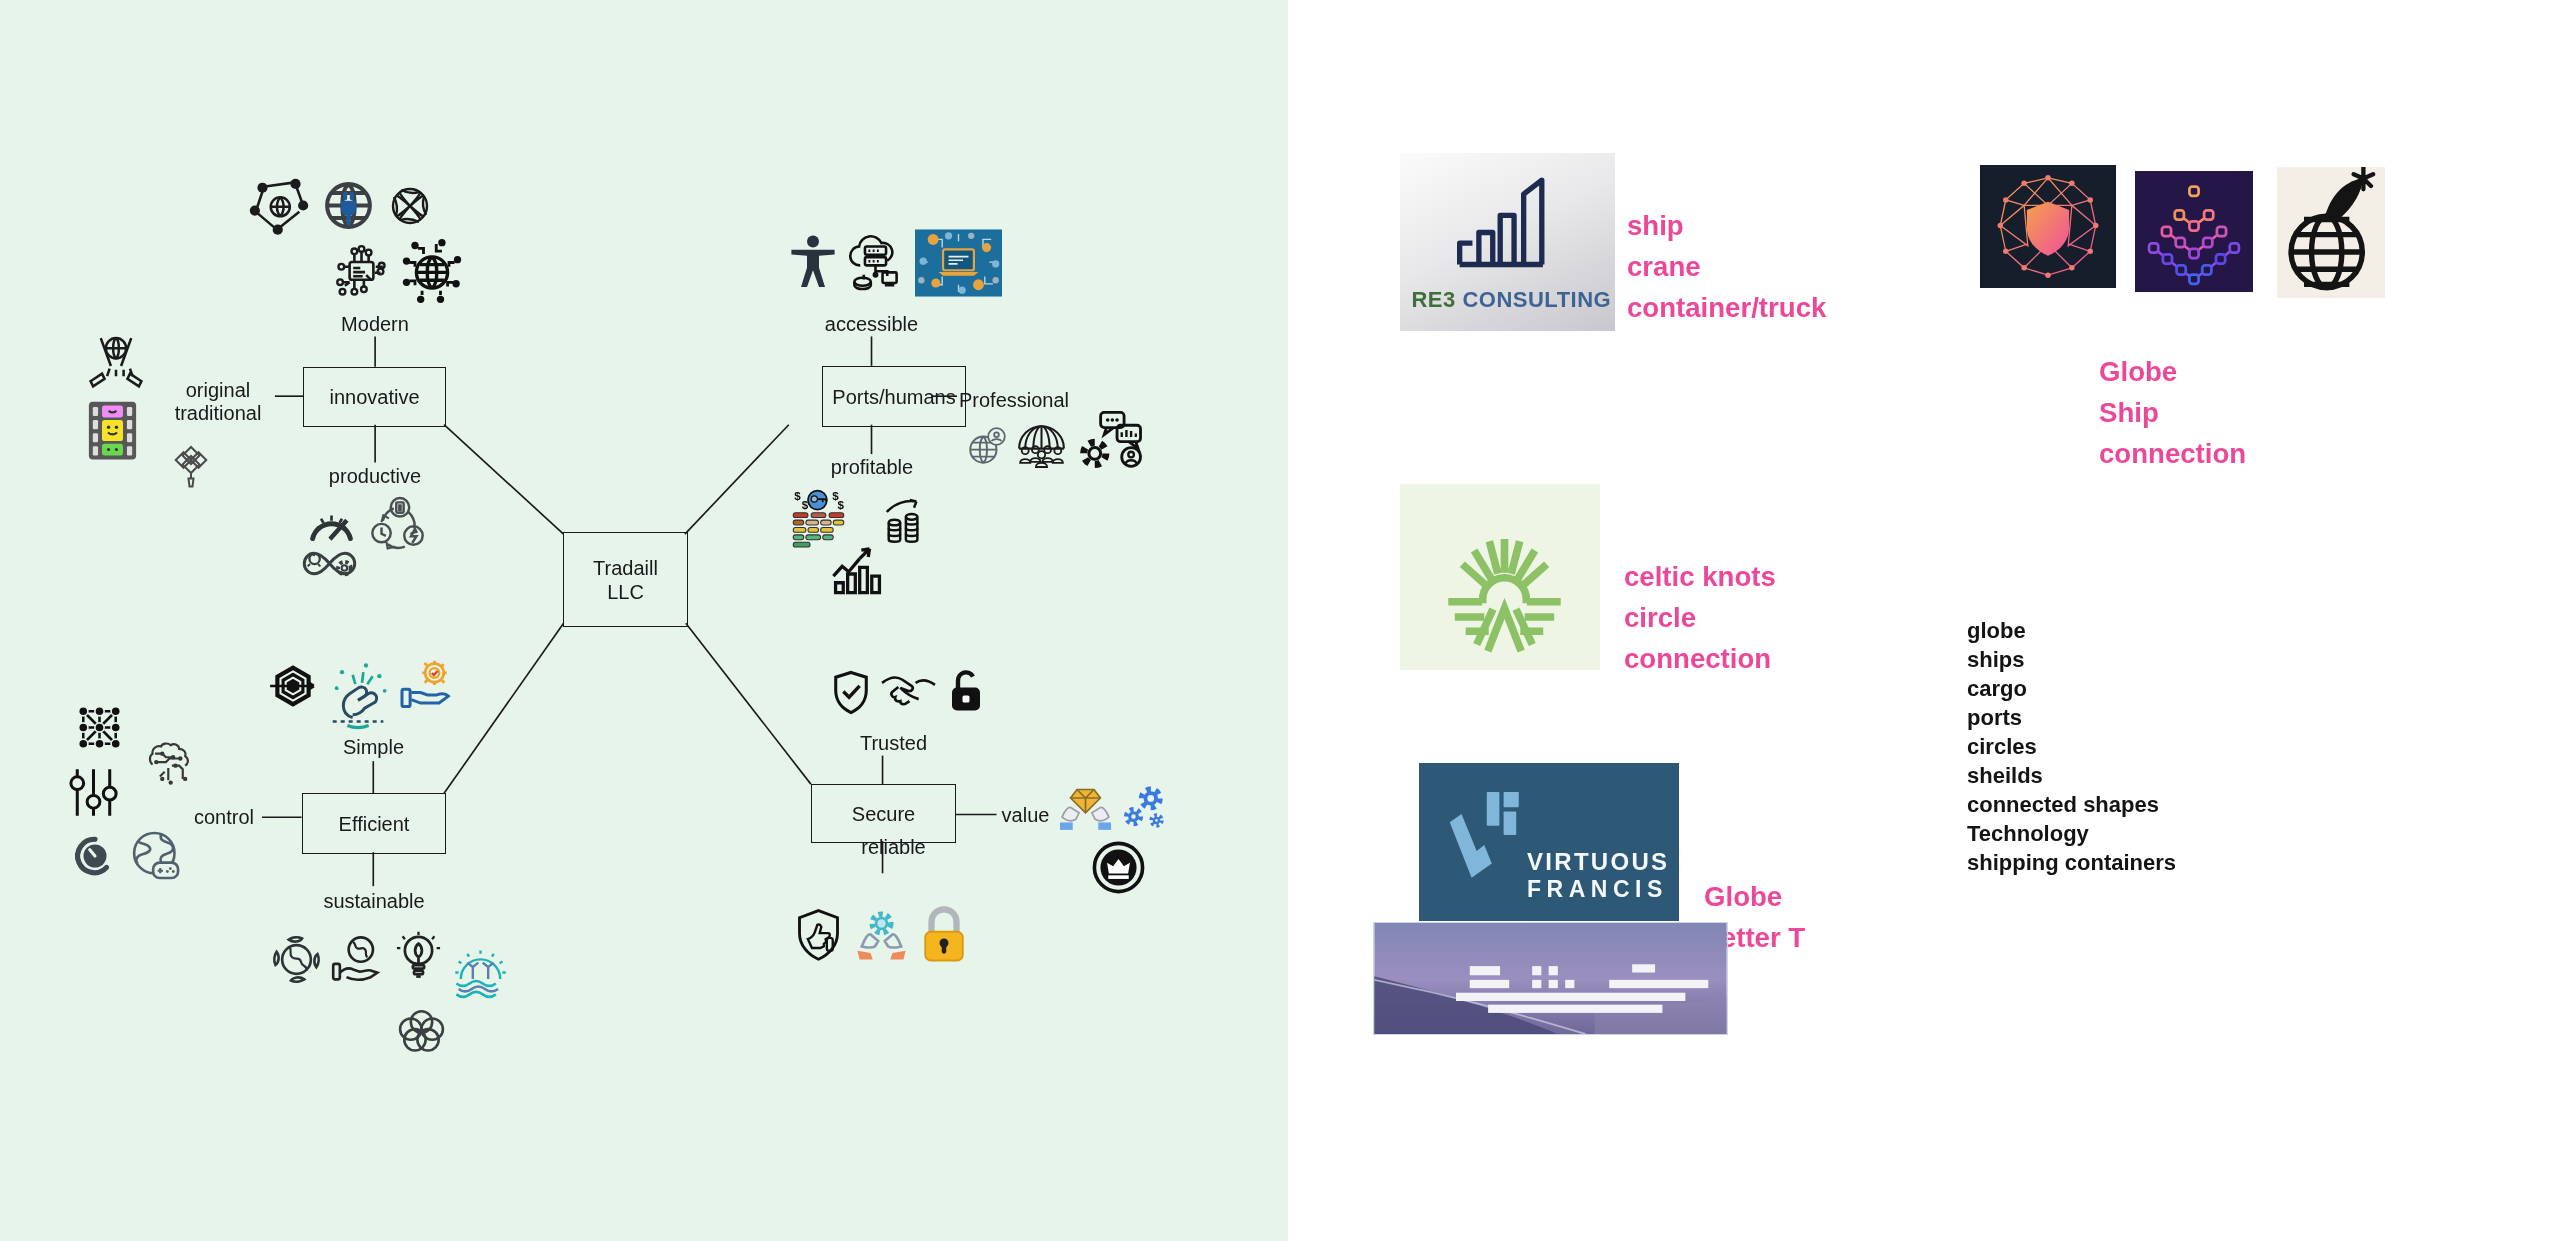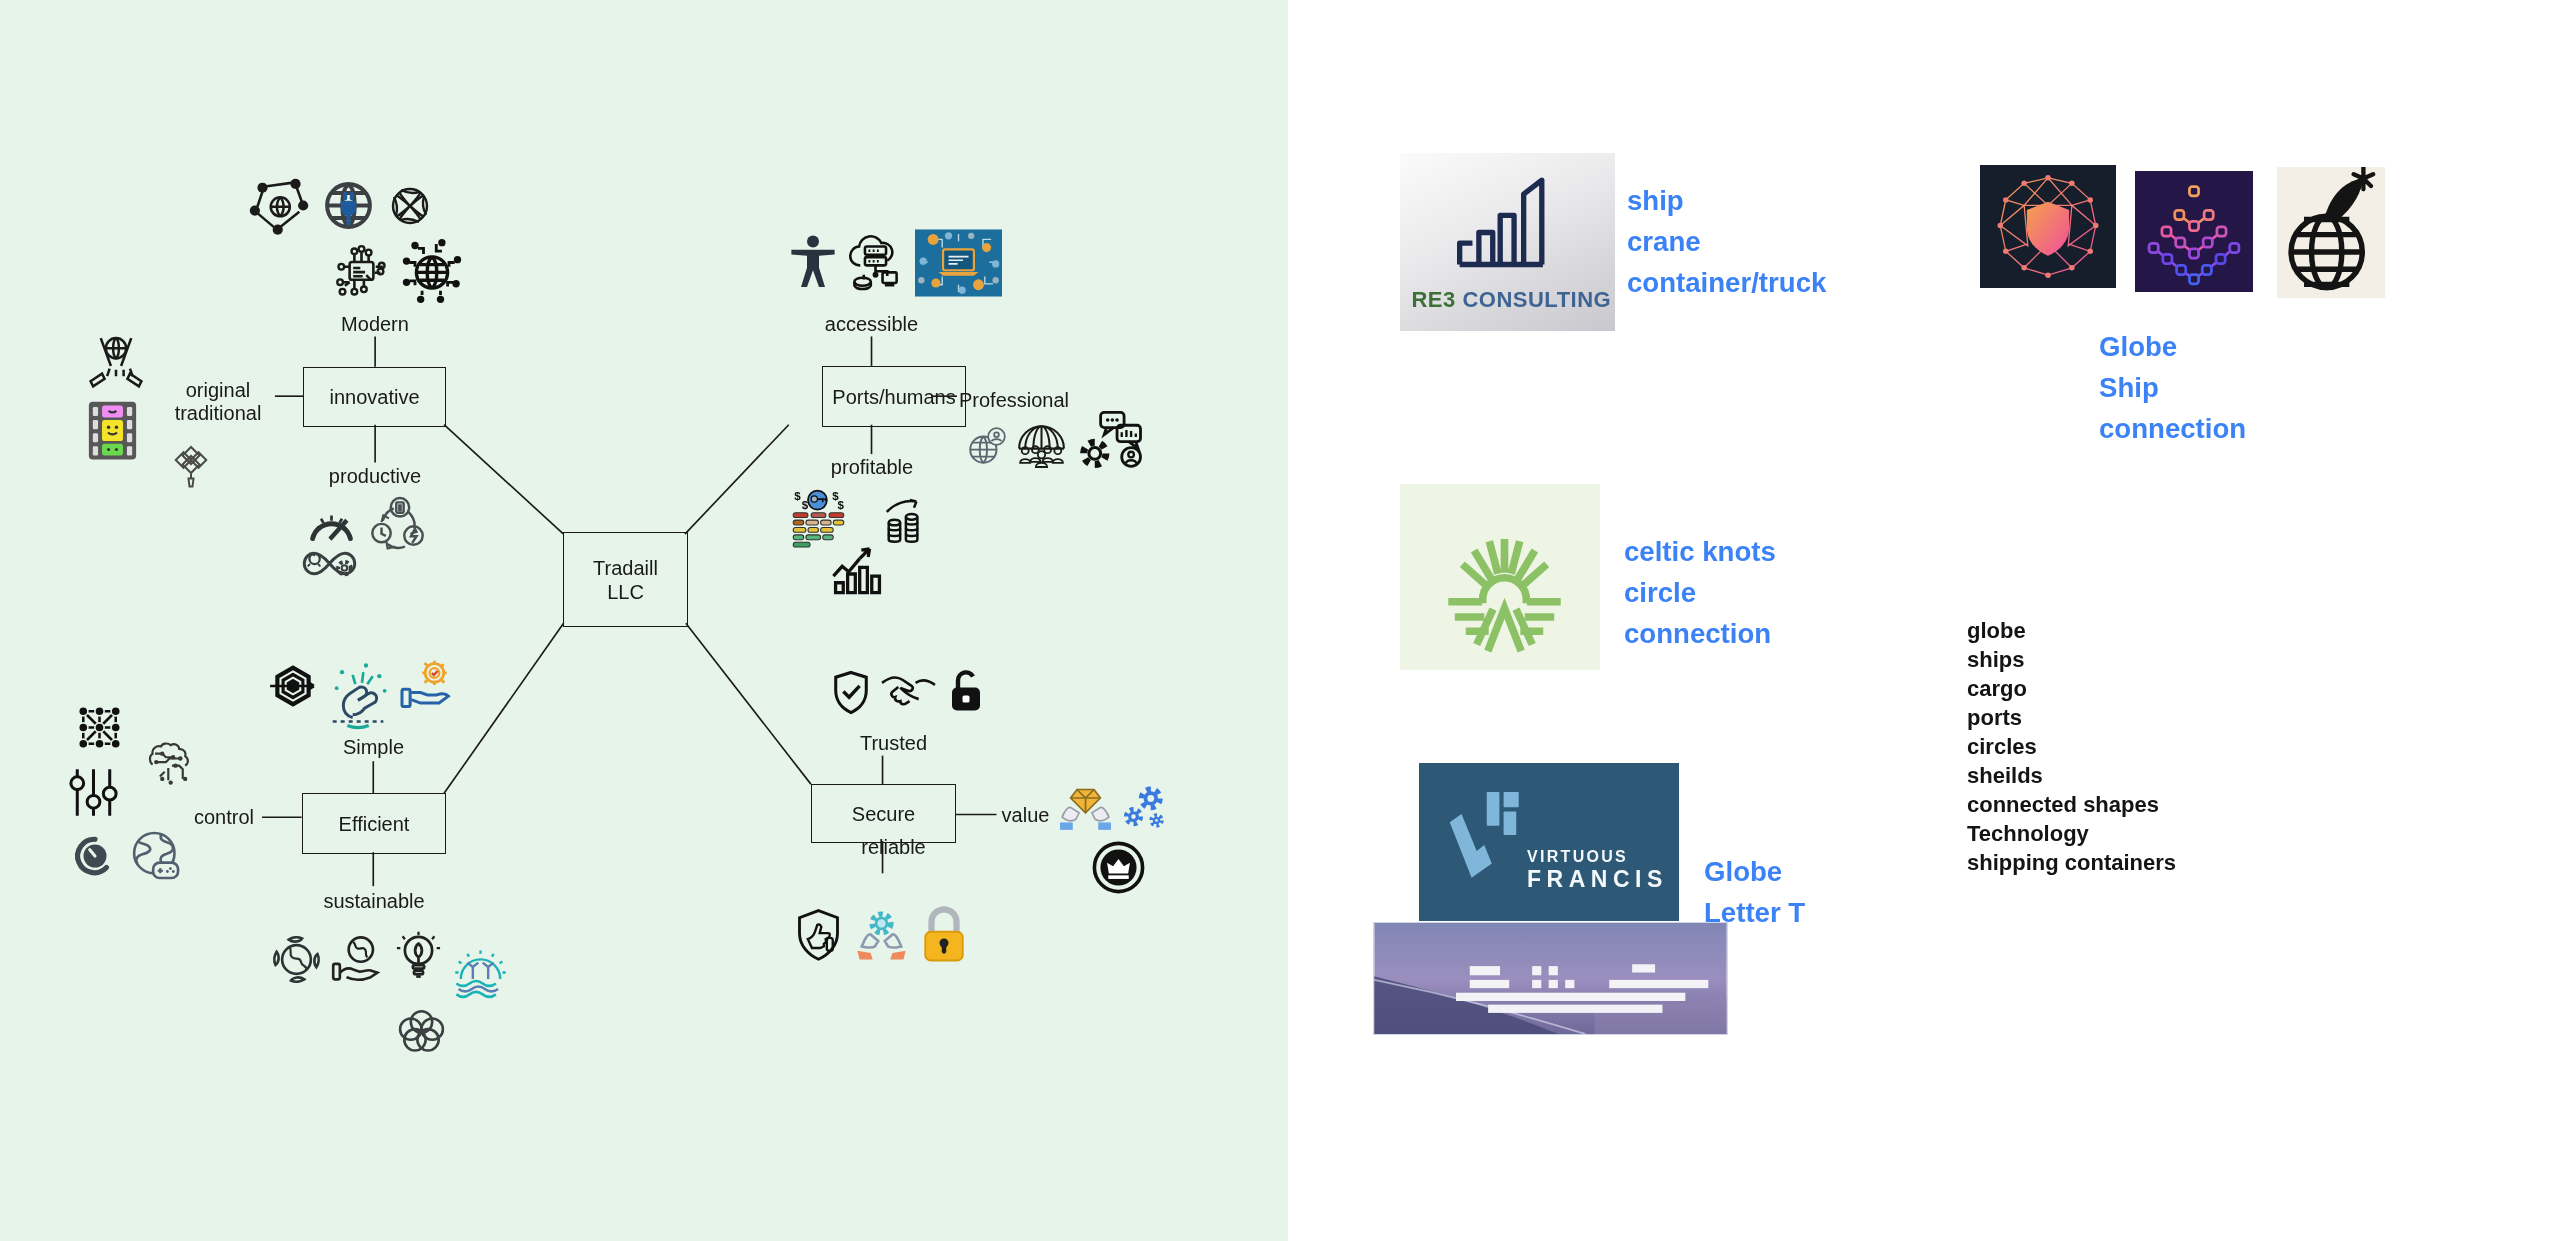--- a/index.html
+++ b/index.html
@@ -52,41 +52,41 @@
   #cl-trusted .icon:nth-child(2){width:57px;height:48px}
   #cl-trusted .icon:nth-child(3){width:40px;height:57px}
   #cl-value .icon:nth-child(1){width:57px;height:51px}
   #cl-value .icon:nth-child(2){width:46px;height:48px}
   #cl-crown .icon{width:53px;height:53px}
   #cl-reliable .icon:nth-child(1){width:53px;height:57px}
   #cl-reliable .icon:nth-child(2){width:57px;height:55px}
   #cl-reliable .icon:nth-child(3){width:50px;height:63px}
   
   .card{position:absolute;overflow:hidden;}
-  .note{position:absolute;font-weight:700;font-size:27.6px;line-height:41px;color:#3b82f6;}
+  .note{position:absolute;font-weight:700;font-size:27.6px;line-height:41px;color:#ec4899;margin-top:25px;}
   .kwcol{position:absolute;font-weight:700;font-size:22px;line-height:29px;color:#141414;}
   #re3-card{left:1400px;top:153px;width:215px;height:178px;
     background:linear-gradient(155deg,#fbfbfb 0%,#e8e8ea 45%,#c7c7cd 100%);}
   #re3-mark{position:absolute;left:46px;top:24px;width:134px;height:96px;}
   #re3-brand{position:absolute;left:9.2px;top:134px;width:202px;font-weight:800;font-size:22px;letter-spacing:0.5px;text-align:right;}
   #re3-brand .b1{color:#3e6f38;} #re3-brand .b2{color:#3d6493;}
   #note-re3{left:1627px;top:180px;}
   #logo-shield{left:1980px;top:165px;width:136px;height:123px;background:#161d2b;}
   #logo-dots{left:2135px;top:171px;width:118px;height:121px;background:#241646;}
   #logo-globe{left:2277px;top:167px;width:108px;height:131px;background:#f4efe6;}
   #note-globe{left:2099px;top:326px;}
   #celtic-card{left:1400px;top:484px;width:200px;height:186px;background:#eef5e4;}
   #celtic-card svg{position:absolute;left:39px;top:40px;width:131px;height:138px;}
   #note-celtic{left:1624px;top:531px;}
   #kw-left{left:1967px;top:616px;width:239px;}
   #kw-right{left:2206px;top:616px;width:257px;}
   #vf-card{left:1419px;top:763px;width:260px;height:158px;background:#2d5977;}
   #vf-mark{position:absolute;left:24px;top:22px;width:101px;height:110px;}
   #vf-name{position:absolute;left:108px;top:85px;color:#f4f8fa;font-weight:600;}
-  #vf-name .v1{font-size:16px;letter-spacing:2.3px;display:block;}
+  #vf-name .v1{font-size:24px;letter-spacing:2.3px;display:block;}
   #vf-name .v2{font-size:23px;letter-spacing:5.5px;display:block;}
   #note-craine{left:1704px;top:851px;}
   #ocean-card{left:1373px;top:922px;width:353px;height:111px;border:0.9px solid #cdd6e6;}
 </style>
 </head>
 <body>
 
 <div id="canvas">
 
   <div id="board">

